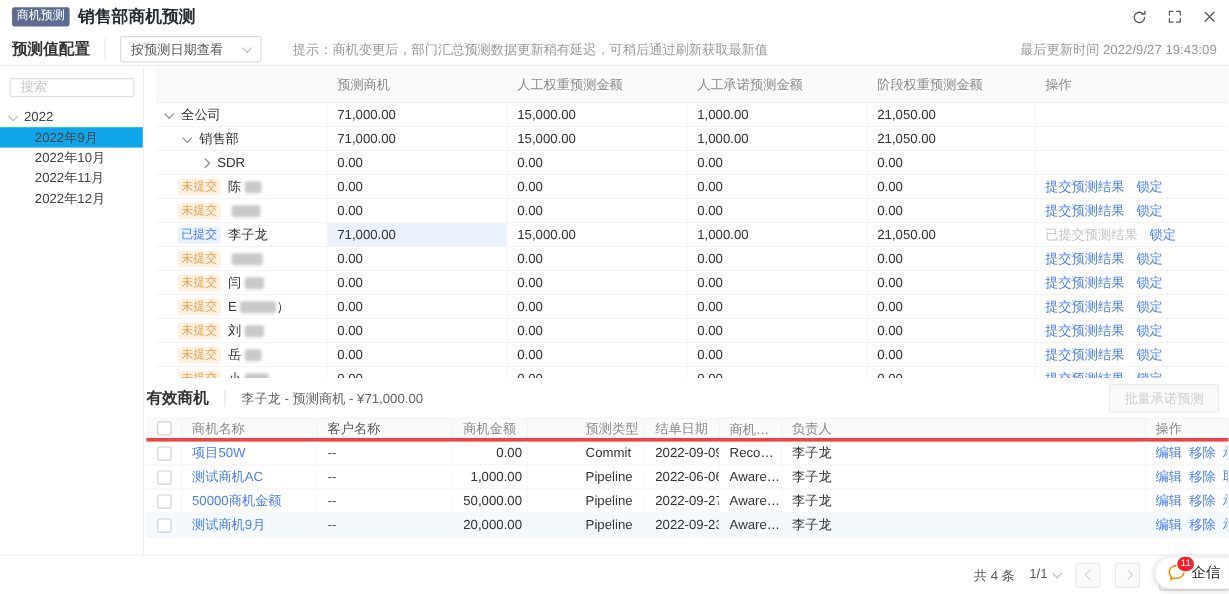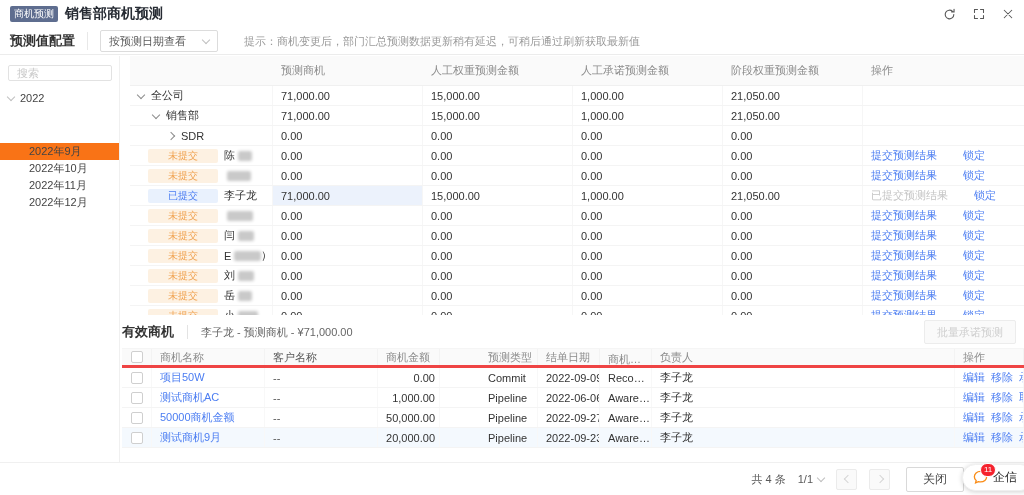--- a/index.html
+++ b/index.html
@@ -27,45 +27,45 @@
   .chev.right { transform:rotate(-45deg); }
   .chev.lt { transform:rotate(135deg); margin-left:2px; }
   .chev.gray { border-color:#bfbfbf; }
   .chev.lightest { border-color:#d5d5d5; }
 
   
   .sidebar { position:absolute; top:56px; left:0; width:120px; height:406px; border-right:1px solid #f0f0f0; background:#fff; }
   .search-input { display:block; width:104px; height:16px; margin:9px 8px 8px 8px; border:1px solid #e2e2e2; border-radius:2px; padding:0 8px; font-size:11px; color:#555; outline:none; font-family:inherit; }
   .search-input::placeholder { color:#c8c8c8; }
   .tree-item { height:17px; display:flex; align-items:center; font-size:11px; color:#444; cursor:pointer; white-space:nowrap; }
-  .tree-item.sel { background:#f97316;margin-top:37px; }
+  .tree-item.sel { background:#0ea5e9; }
   .tree-item .tc { width:12px; display:inline-flex; }
 
   
   .forecast-panel { position:absolute; top:56px; left:130px; right:0; height:259px; overflow:hidden; }
   .f-header { display:flex; height:30px; background:#fafafa; align-items:center; border-bottom:1px solid #f0f0f0; color:#8c8c8c; font-size:11px; }
   .f-header .fcell { padding-left:8px; }
   .frow { display:flex; height:20px; align-items:center; border-bottom:1px solid #f4f4f4; font-size:11px; }
   .fcell { height:100%; display:flex; align-items:center; overflow:hidden; white-space:nowrap; }
   .fc0 { width:143px; }
   .fc1 { width:150px; }
   .fc2 { width:150px; }
   .fc3 { width:150px; }
   .fc4 { width:140px; }
   .fc5 { flex:1; }
   .frow .fc0,.frow .fc1,.frow .fc2,.frow .fc3,.frow .fc4 { border-right:1px solid #f6f6f6; }
   .frow .num { padding-left:8px; color:#333; }
   .frow .num.hl { background:#ecf2fc; }
   .namecell .nm { color:#333; }
   .namecell .tcaret { margin-right:7px; display:inline-flex; cursor:pointer; }
-  .st { display:inline-block; font-size:10px; line-height:1; padding:2px 20px; border-radius:2px; margin-right:6px; }
+  .st { display:inline-block; font-size:10px; line-height:1; padding:2px 3px; border-radius:2px; margin-right:6px; }
   .st.pending { background:#fdf1e2; color:#f0a352; }
   .st.submitted { background:#e9f1fd; color:#4b7df2; }
   .redact { display:inline-block; height:10px; background:#c9c9c9; border-radius:2px; margin-left:3px; filter:blur(1.5px); }
-  .ops { padding-left:8px; gap:26px; }
+  .ops { padding-left:8px; gap:10px; }
   .lnk { color:#4b7df2; cursor:pointer; }
   .lnk.dis { color:#c4c4c4; cursor:default; }
 
   
   .section-bar { position:absolute; top:318px; left:122px; right:8px; height:28px; display:flex; align-items:center; }
   .section-title { font-weight:bold; font-size:13px; color:#333; }
   .v-div { width:1px; height:14px; background:#e3e3e3; margin:0 13px; }
   .section-subtitle { color:#666; font-size:11px; }
   .batch-btn { margin-left:auto; height:24px; padding:0 12px; border:1px solid #ececec; border-radius:2px; background:#fafafa; color:#cfcfcf; font-size:11px; display:flex; align-items:center; cursor:not-allowed; }
 
@@ -84,21 +84,21 @@
   .bc5 { width:62px; }
   .bc6 { width:52px; text-overflow:ellipsis; display:block; line-height:20px; }
   .bc7 { width:303px; }
   .bc8 { flex:1; gap:6px; }
   .b-header .bcell { border-right:1px solid #f3f3f3; }
   .brow .bcell { border-right:1px solid #f8f8f8; }
   .cb { width:12px; height:12px; border:1px solid #cfcfcf; border-radius:2px; background:#fff; display:inline-block; cursor:pointer; }
   .opp-link { color:#4b7df2; cursor:pointer; }
 
   
-  .footer { position:absolute; bottom:0; left:0; right:0; height:33px; border-top:1px solid #f0f0f0; display:flex; align-items:center; justify-content:flex-end; gap:12px; padding-right:60px; background:#fff; }
+  .footer { position:absolute; bottom:0; left:0; right:0; height:33px; border-top:1px solid #f0f0f0; display:flex; align-items:center; justify-content:flex-end; gap:12px; background:#fff; }
   .foot-text { color:#595959; font-size:11px; }
   .page-select { display:flex; align-items:center; gap:5px; color:#595959; font-size:11px; cursor:pointer; }
   .pagebtn { width:21px; height:21px; border:1px solid #ebebeb; border-radius:2px; background:#fafafa; display:flex; align-items:center; justify-content:center; cursor:default; }
   .close-btn { height:25px; padding:0 16px; border:1px solid #d9d9d9; border-radius:2px; background:#fff; color:#444; font-size:12px; display:flex; align-items:center; cursor:pointer; margin-left:4px; }
 
   
   .chat-pill { position:absolute; right:-10px; bottom:4px; height:27px; background:#fff; border:1px solid #f0f0f0; border-radius:14px; box-shadow:0 1px 5px rgba(0,0,0,.18); display:flex; align-items:center; padding:0 16px 0 9px; gap:4px; z-index:5; }
   .chat-label { font-size:12px; color:#262626; }
   .chat-bubble { position:relative; display:inline-flex; }
   .chat-badge { position:absolute; top:-6px; left:8px; background:#f5222d; color:#fff; font-size:8px; line-height:1; padding:2px 3px; border-radius:7px; border:1px solid #fff; }
@@ -131,20 +131,21 @@
     </div>
   </div>
 
   <div class="config-bar">
     <span class="config-label">预测值配置</span>
     <div class="view-select">
       <span>按预测日期查看</span>
       <span class="chev down gray"></span>
     </div>
     <span class="hint">提示：商机变更后，部门汇总预测数据更新稍有延迟，可稍后通过刷新获取最新值</span>
+    <span class="last-update">最后更新时间 2022/9/27 19:43:09</span>
   </div>
 
   <div class="sidebar">
     <input class="search-input" placeholder="搜索" style="">
     <div id="tree">
         <div class="tree-item" style="padding-left: 8px;">
           <span class="tc">
             <span class="chev down gray"></span>
           </span>
           <span class="tl">2022</span>

